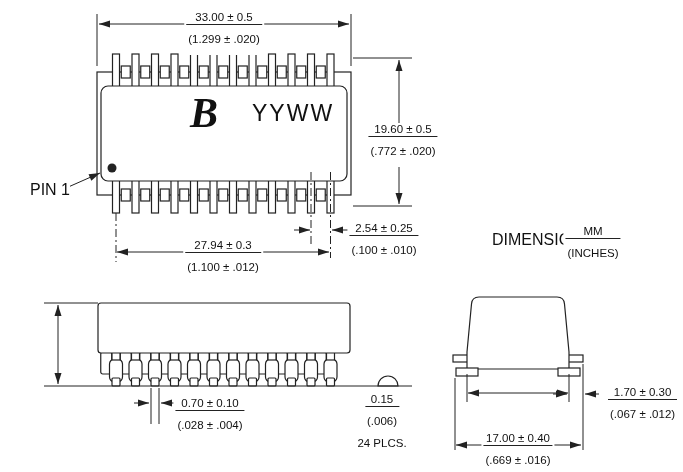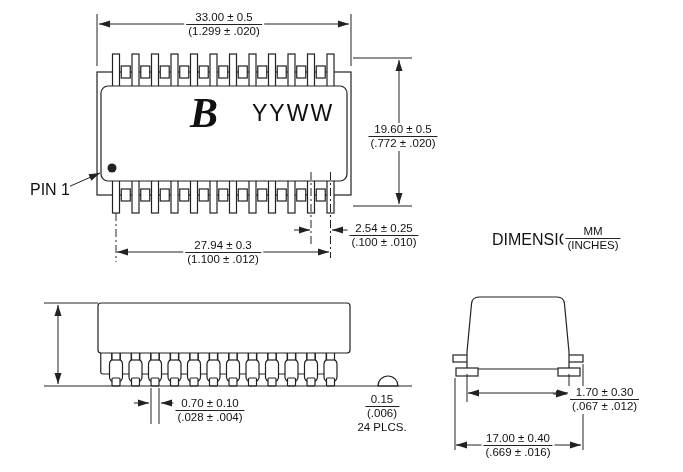--- a/index.html
+++ b/index.html
@@ -5,21 +5,21 @@
   html,body{margin:0;padding:0;background:#fff}
   #canvas{position:relative;width:683px;height:472px;background:#fff;overflow:hidden;
           font-family:"Liberation Sans",sans-serif;color:#111}
   #linework{position:absolute;left:0;top:0}
   .s{fill:#fff;stroke:#222;stroke-width:1.2}
   .d{stroke:#222;stroke-width:1;fill:none}
   .dd{stroke-dasharray:8 3 2 3}
   .frac{position:absolute;display:flex;flex-direction:column;align-items:center;
         transform:translateX(-50%);background:#fff;font-size:11.5px;line-height:1.16;
         white-space:nowrap;text-align:left;padding:0 2px}
-  .frac .den{border-top:1.3px solid #222;padding:0 2px}
+  .frac .den{border-top:1.3px solid #222;padding:8px 2px}
   .frac.la{transform:none}
   .plain{position:absolute;font-size:16px;white-space:nowrap;background:#fff}
   .logo{position:absolute;left:190px;top:92px;font-family:"Liberation Serif",serif;
         font-style:italic;font-weight:bold;font-size:42px;line-height:1}
   .datecode{position:absolute;left:252px;top:102px;font-size:23px;letter-spacing:2px;line-height:1}
   .partnum{position:absolute;left:155px;top:134px;font-size:26px;letter-spacing:1px;line-height:1}
 </style>
 </head>
 <body>
 
@@ -209,21 +209,21 @@
     <span class="den">(.028 ± .004)</span>
   </div>
 
   <div class="frac" style="left:382px;top:393px">
     <span class="num">0.15</span>
     <span class="den">(.006)</span>
     <span class="extra">24 PLCS.</span>
   </div>
 
 
-  <div class="frac la" style="left:568px;top:386px">
+  <div class="frac la" style="left:606px;top:386px">
     <span class="num">1.70 ± 0.30</span>
     <span class="den">(.067 ± .012)</span>
   </div>
 
   <div class="frac" style="left:518px;top:432px">
     <span class="num">17.00 ± 0.40</span>
     <span class="den">(.669 ± .016)</span>
   </div>
 
   <div class="plain" style="left:492px;top:231px">DIMENSIONS:</div>

